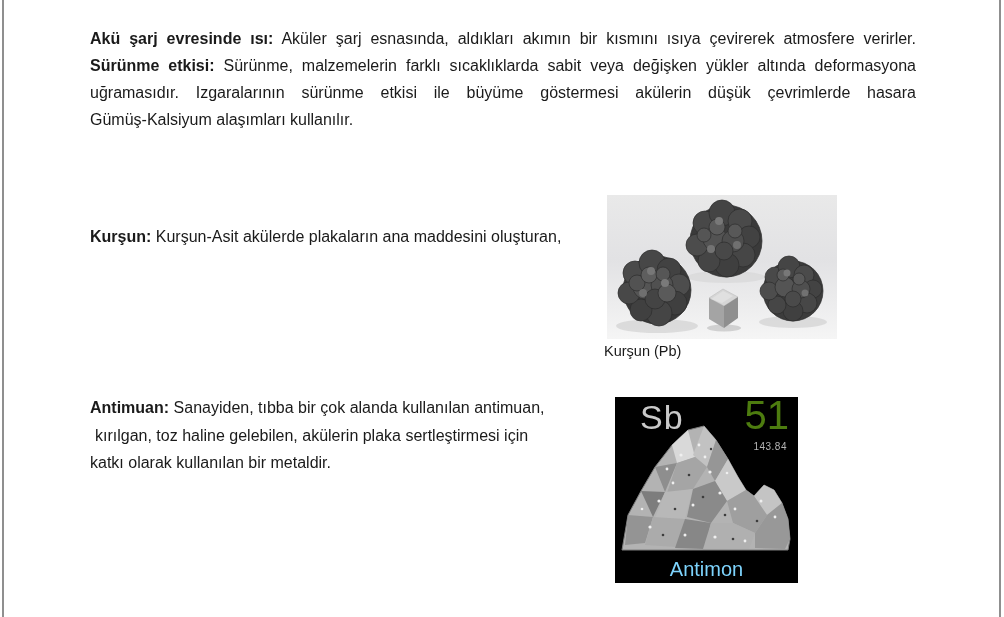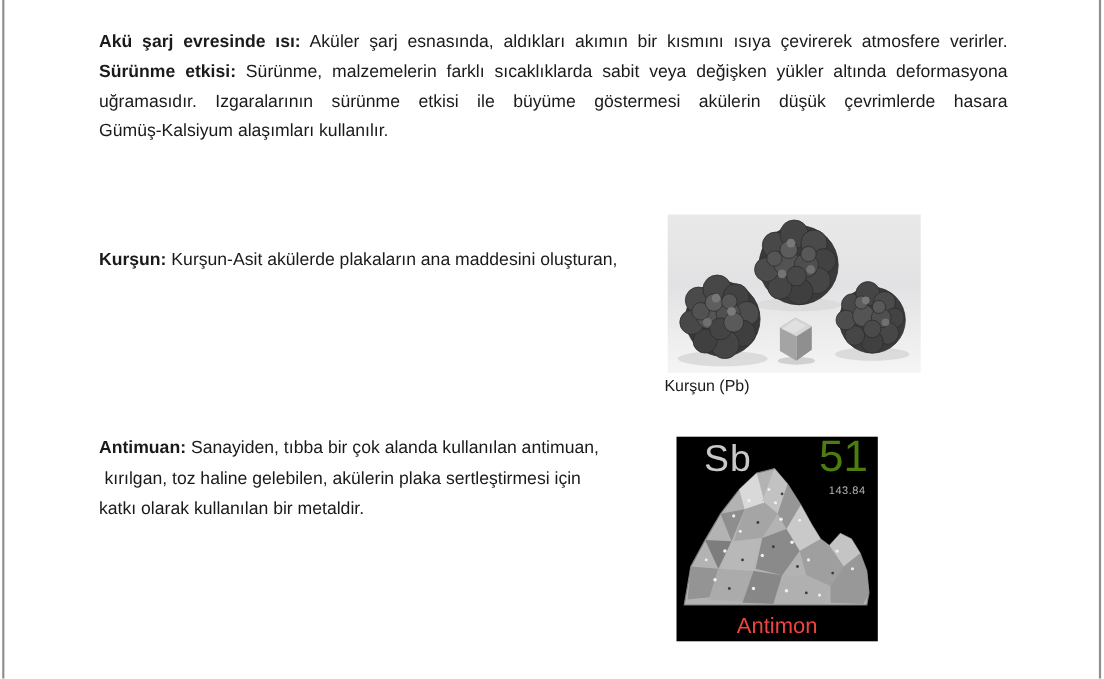--- a/index.html
+++ b/index.html
@@ -46,21 +46,21 @@
   }
   #fig-ant .num{
     position:absolute;right:9px;top:-4px;font-size:40px;color:#4d7c0f;
   }
   #fig-ant .mass{
     position:absolute;right:11px;top:44px;font-size:10px;color:#b5b5b5;
     letter-spacing:0.5px;
   }
   #fig-ant .cap{
     position:absolute;left:0;right:0;bottom:2px;text-align:center;
-    font-size:20px;color:#ef4444;
+    font-size:20px;color:#7dd3fc;
   }
   #fig-ant svg{position:absolute;left:0;top:0;}
 </style>
 </head>
 <body>
 
 <div class="page-edge left"></div>
 <div class="page-edge right"></div>
 
 <div class="para" id="para-heat">

